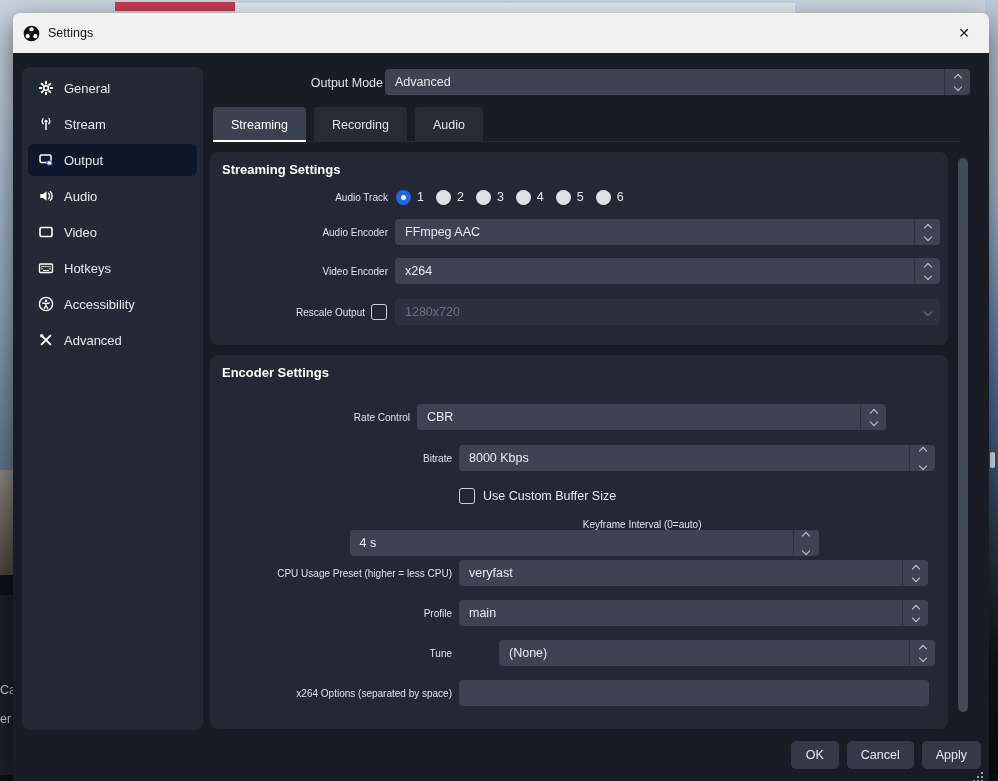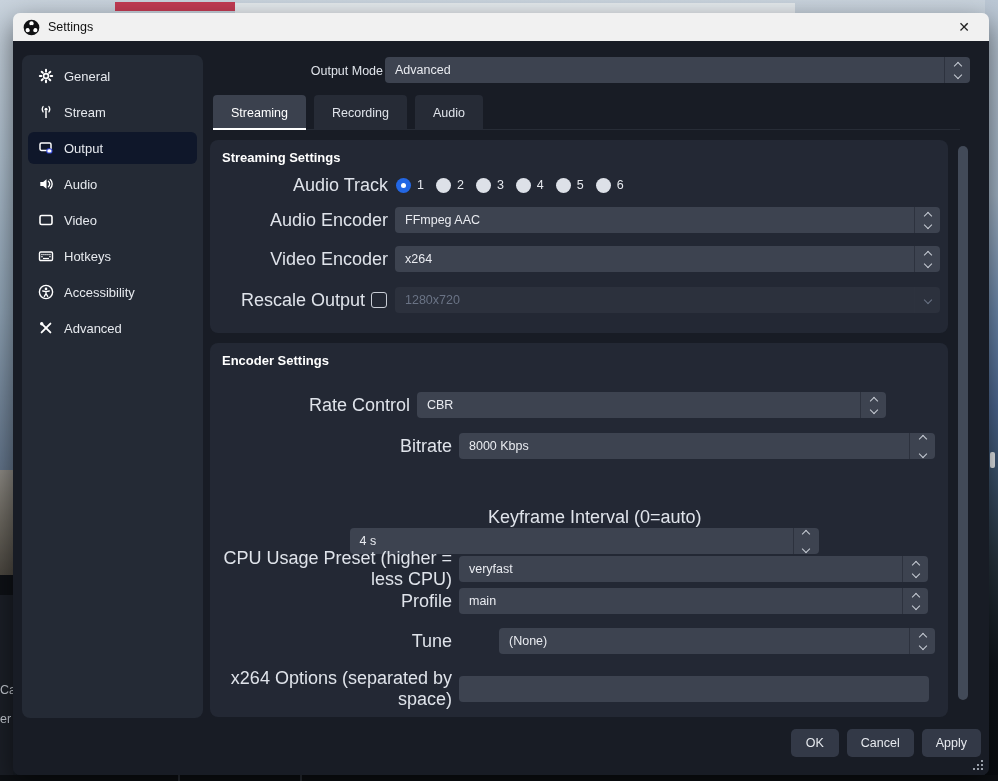--- a/index.html
+++ b/index.html
@@ -19,21 +19,21 @@
   .left-text { left:0; width:14px; color:#c6cbd3; font-size:12.5px; overflow:hidden; white-space:nowrap; }
   .lt1 { top:683px; } .lt2 { top:712px; }
   .right-sliver { right:0; top:0; width:13px; height:781px;
     background:linear-gradient(180deg,#bcc8d5 0%,#a3b5c7 25%,#6d89ac 40%,#4c6791 52%,#3d5570 60%,#27333d 72%,#10151b 85%,#090c10 100%); }
   .right-mark { right:3px; top:452px; width:5px; height:16px; background:#e8ecef; border-radius:2px; }
   .bottom-strip { left:0; top:775px; width:998px; height:6px; background:#0d1014; }
   .bstick { top:775px; width:2px; height:6px; background:#2b3038; }
   
   .window { position:absolute; left:13px; top:13px; width:976px; height:762px;
     border-radius:7px; box-shadow:0 10px 28px rgba(0,0,0,.55); }
-  .titlebar { height:28px; background:#f1f1f1; border-radius:7px 7px 0 0;
+  .titlebar { height:40px; background:#f1f1f1; border-radius:7px 7px 0 0;
     display:flex; align-items:center; padding:11px 10px; gap:8px; }
   .titlebar .title { font-size:12.5px; color:#111; }
   .close-btn { margin-left:auto; width:30px; height:24px; display:flex; align-items:center;
     justify-content:center; font-size:14px; color:#222; cursor:default; }
   .wbody { position:relative; height:734px; background:#181c25; border-radius:0 0 7px 7px; overflow:hidden; }
   
   .sidebar { position:absolute; left:9px; top:14px; width:181px; height:663px;
     background:#242a35; border-radius:8px; padding:5px 6px; }
   .side-item { height:32px; margin-bottom:4px; display:flex; align-items:center; gap:10px;
     padding:0 10px; border-radius:6px; color:#e6e9ee; font-size:13px; }
@@ -49,21 +49,21 @@
   .tab { position:relative; height:35px; padding:0 18px; display:flex; align-items:center;
     background:#262b36; color:#dfe3ea; font-size:12.5px; border-radius:4px 4px 0 0; }
   .tab.active { background:#3b414e; color:#fff; }
   .tab.active::after { content:""; position:absolute; left:0; right:0; bottom:0; height:2px; background:#fff; }
   
   .panel { position:absolute; left:197px; width:738px; background:#232834; border-radius:8px; }
   .panel1 { top:99px; height:193px; }
   .panel2 { top:302px; height:374px; }
   .ptitle { position:absolute; left:12px; top:10px; color:#fff; font-size:13px; font-weight:bold; }
   .row { position:absolute; display:flex; align-items:center; }
-  .lblcell { text-align:right; color:#dfe3ea; font-size:18px; flex:0 0 auto; }
+  .lblcell { text-align:right; color:#dfe3ea; font-size:10px; flex:0 0 auto; }
   
   .field { position:relative; height:26px; background:#3d4350; border-radius:4px;
     color:#e9ebf0; font-size:12.5px; display:flex; align-items:center; padding:0 32px 0 10px; }
   .field.disabled { background:#2c313d; color:#6a7385; }
   .spin { position:absolute; right:0; top:0; bottom:0; width:26px; border-left:1px solid #2d323e;
     display:flex; flex-direction:column; align-items:center; justify-content:center; gap:3px; }
   .spin.wide { gap:9px; }
   .cv { width:6px; height:6px; border-right:1.5px solid #c8cdd6; border-bottom:1.5px solid #c8cdd6; }
   .cv.up { transform:rotate(-135deg); }
   .cv.down { transform:rotate(45deg); }
@@ -307,20 +307,24 @@
         <div class="lblcell" style="width:242px;">Bitrate</div>
         <div class="field" style="margin-left:7px; width:559px;">
           <span>8000 Kbps</span>
           <span class="spin wide">
               <span class="cv up"></span>
               <span class="cv down"></span>
             </span>
         </div>
       </div>
 
+      <div class="row" style="left:0; top:132px; height:18px;">
+        <span class="cb" style="margin-left:249px;"></span>
+        <span class="label" style="margin-left:8px; color:#e6e9ee;">Use Custom Buffer Size</span>
+      </div>
 
       <div class="row" style="left:8px; top:164px; width:725px;flex-direction:column;">
         <div class="lblcell" style="width:242px;">Keyframe Interval (0=auto)</div>
         <div class="field" style="margin-left:7px; width:469px;">
           <span>4 s</span>
           <span class="spin wide">
               <span class="cv up"></span>
               <span class="cv down"></span>
             </span>
         </div>

